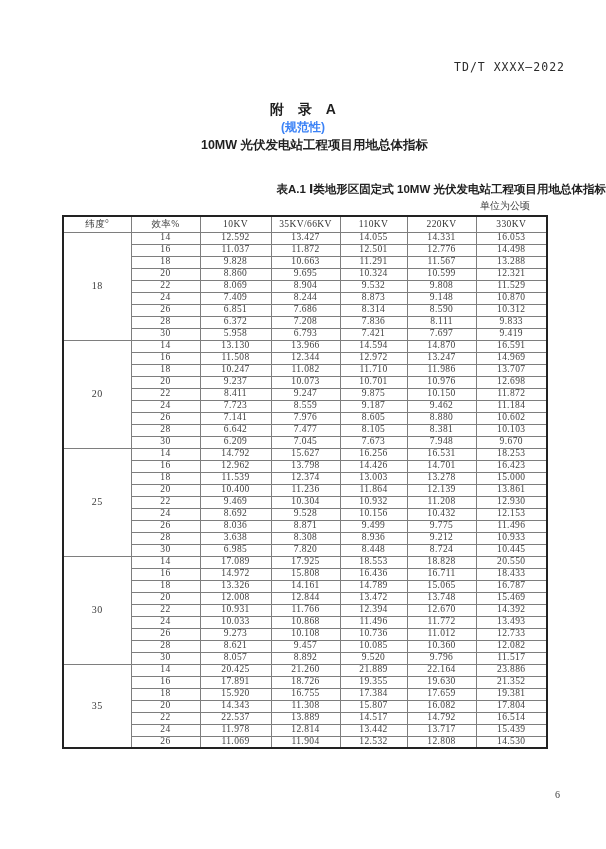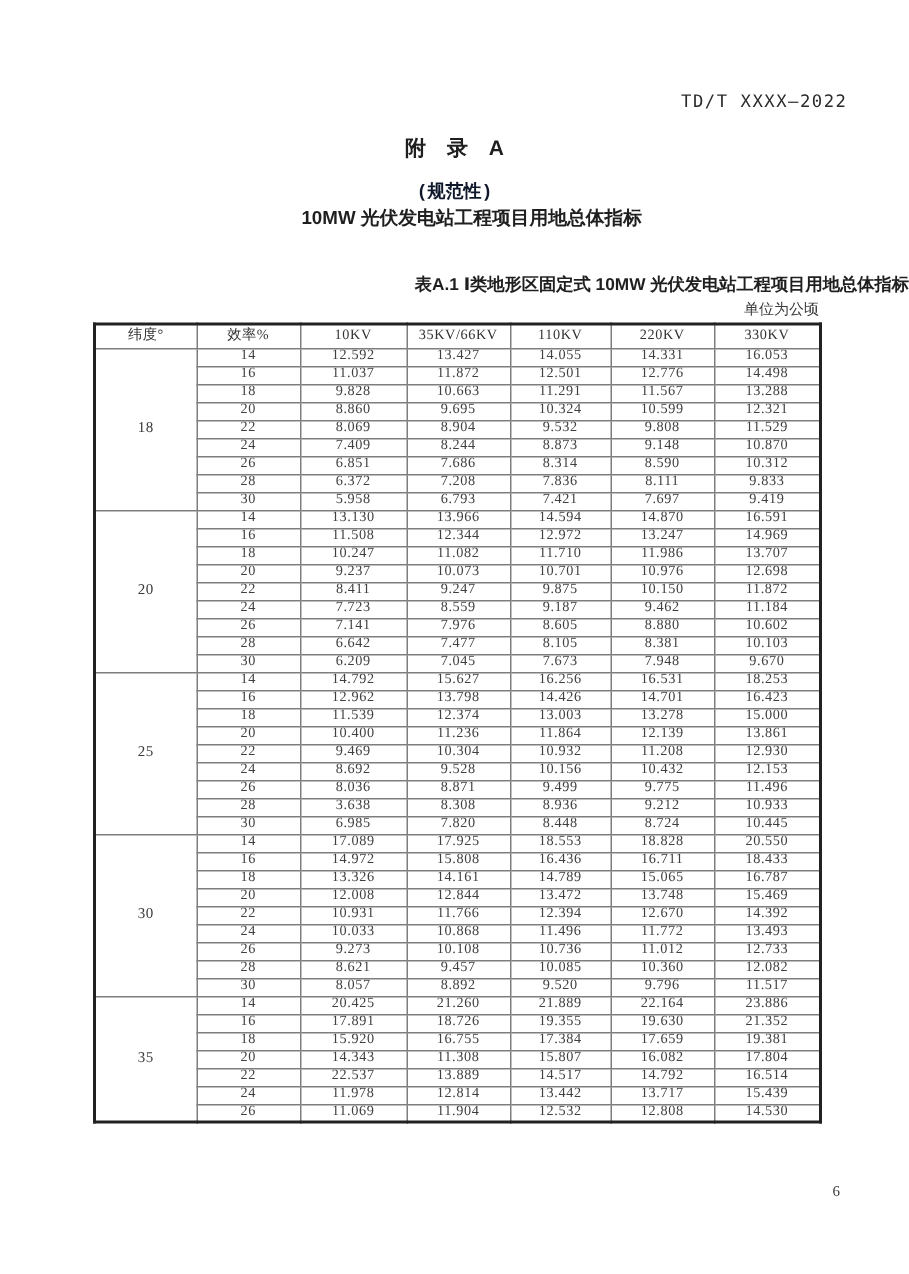--- a/index.html
+++ b/index.html
@@ -10,41 +10,41 @@
     font-family:"Liberation Serif","DejaVu Serif",serif;
     color:#2e2e2e;
     overflow:hidden;
   }
   .doc-code {
     position:absolute; top:60px; right:41px;
     font-family:"DejaVu Sans Mono","Liberation Mono",monospace;
     font-size:11.5px; letter-spacing:1px; color:#2b2b2b;
   }
   .appendix-title {
-    position:absolute; top:90px; left:0; width:100%;
+    position:absolute; top:101px; left:0; width:100%;
     text-align:center; font-family:"Liberation Sans","DejaVu Sans",sans-serif;
     font-weight:bold; font-size:14px; word-spacing:10px; color:#1f1f1f;
   }
   .appendix-subtitle {
     position:absolute; top:119px; left:0; width:100%;
-    text-align:center; font-family:Liberation Mono, monospace;
-    font-weight:bold; font-size:12px; color:#0f172a;
+    text-align:center; font-family:Liberation Sans, sans-serif;
+    font-weight:bold; font-size:12px; color:#3b82f6;
   }
   .appendix-heading {
     position:absolute; top:137px; left:0; width:100%;
     text-align:center; font-family:"Liberation Sans","DejaVu Sans",sans-serif;
     font-weight:bold; font-size:12.5px; color:#1f1f1f;padding-left:23px;
   }
   .table-caption {
     position:absolute; top:182px; left:0; width:100%;
     text-align:right; font-family:"Liberation Sans","DejaVu Sans",sans-serif;
     font-weight:bold; font-size:11.5px; color:#1f1f1f;
   }
   .unit-note {
-    position:absolute; top:199px; right:60px;
+    position:absolute; top:199px; right:76px;
     font-size:10px; color:#3a3a3a;
   }
   table.indicator-table {
     position:absolute; top:215px; left:62px;
     width:484px; table-layout:fixed;
     border-collapse:collapse;
     border:2px solid #222222;
   }
   .indicator-table th, .indicator-table td {
     border:1px solid #7e7e7e;

